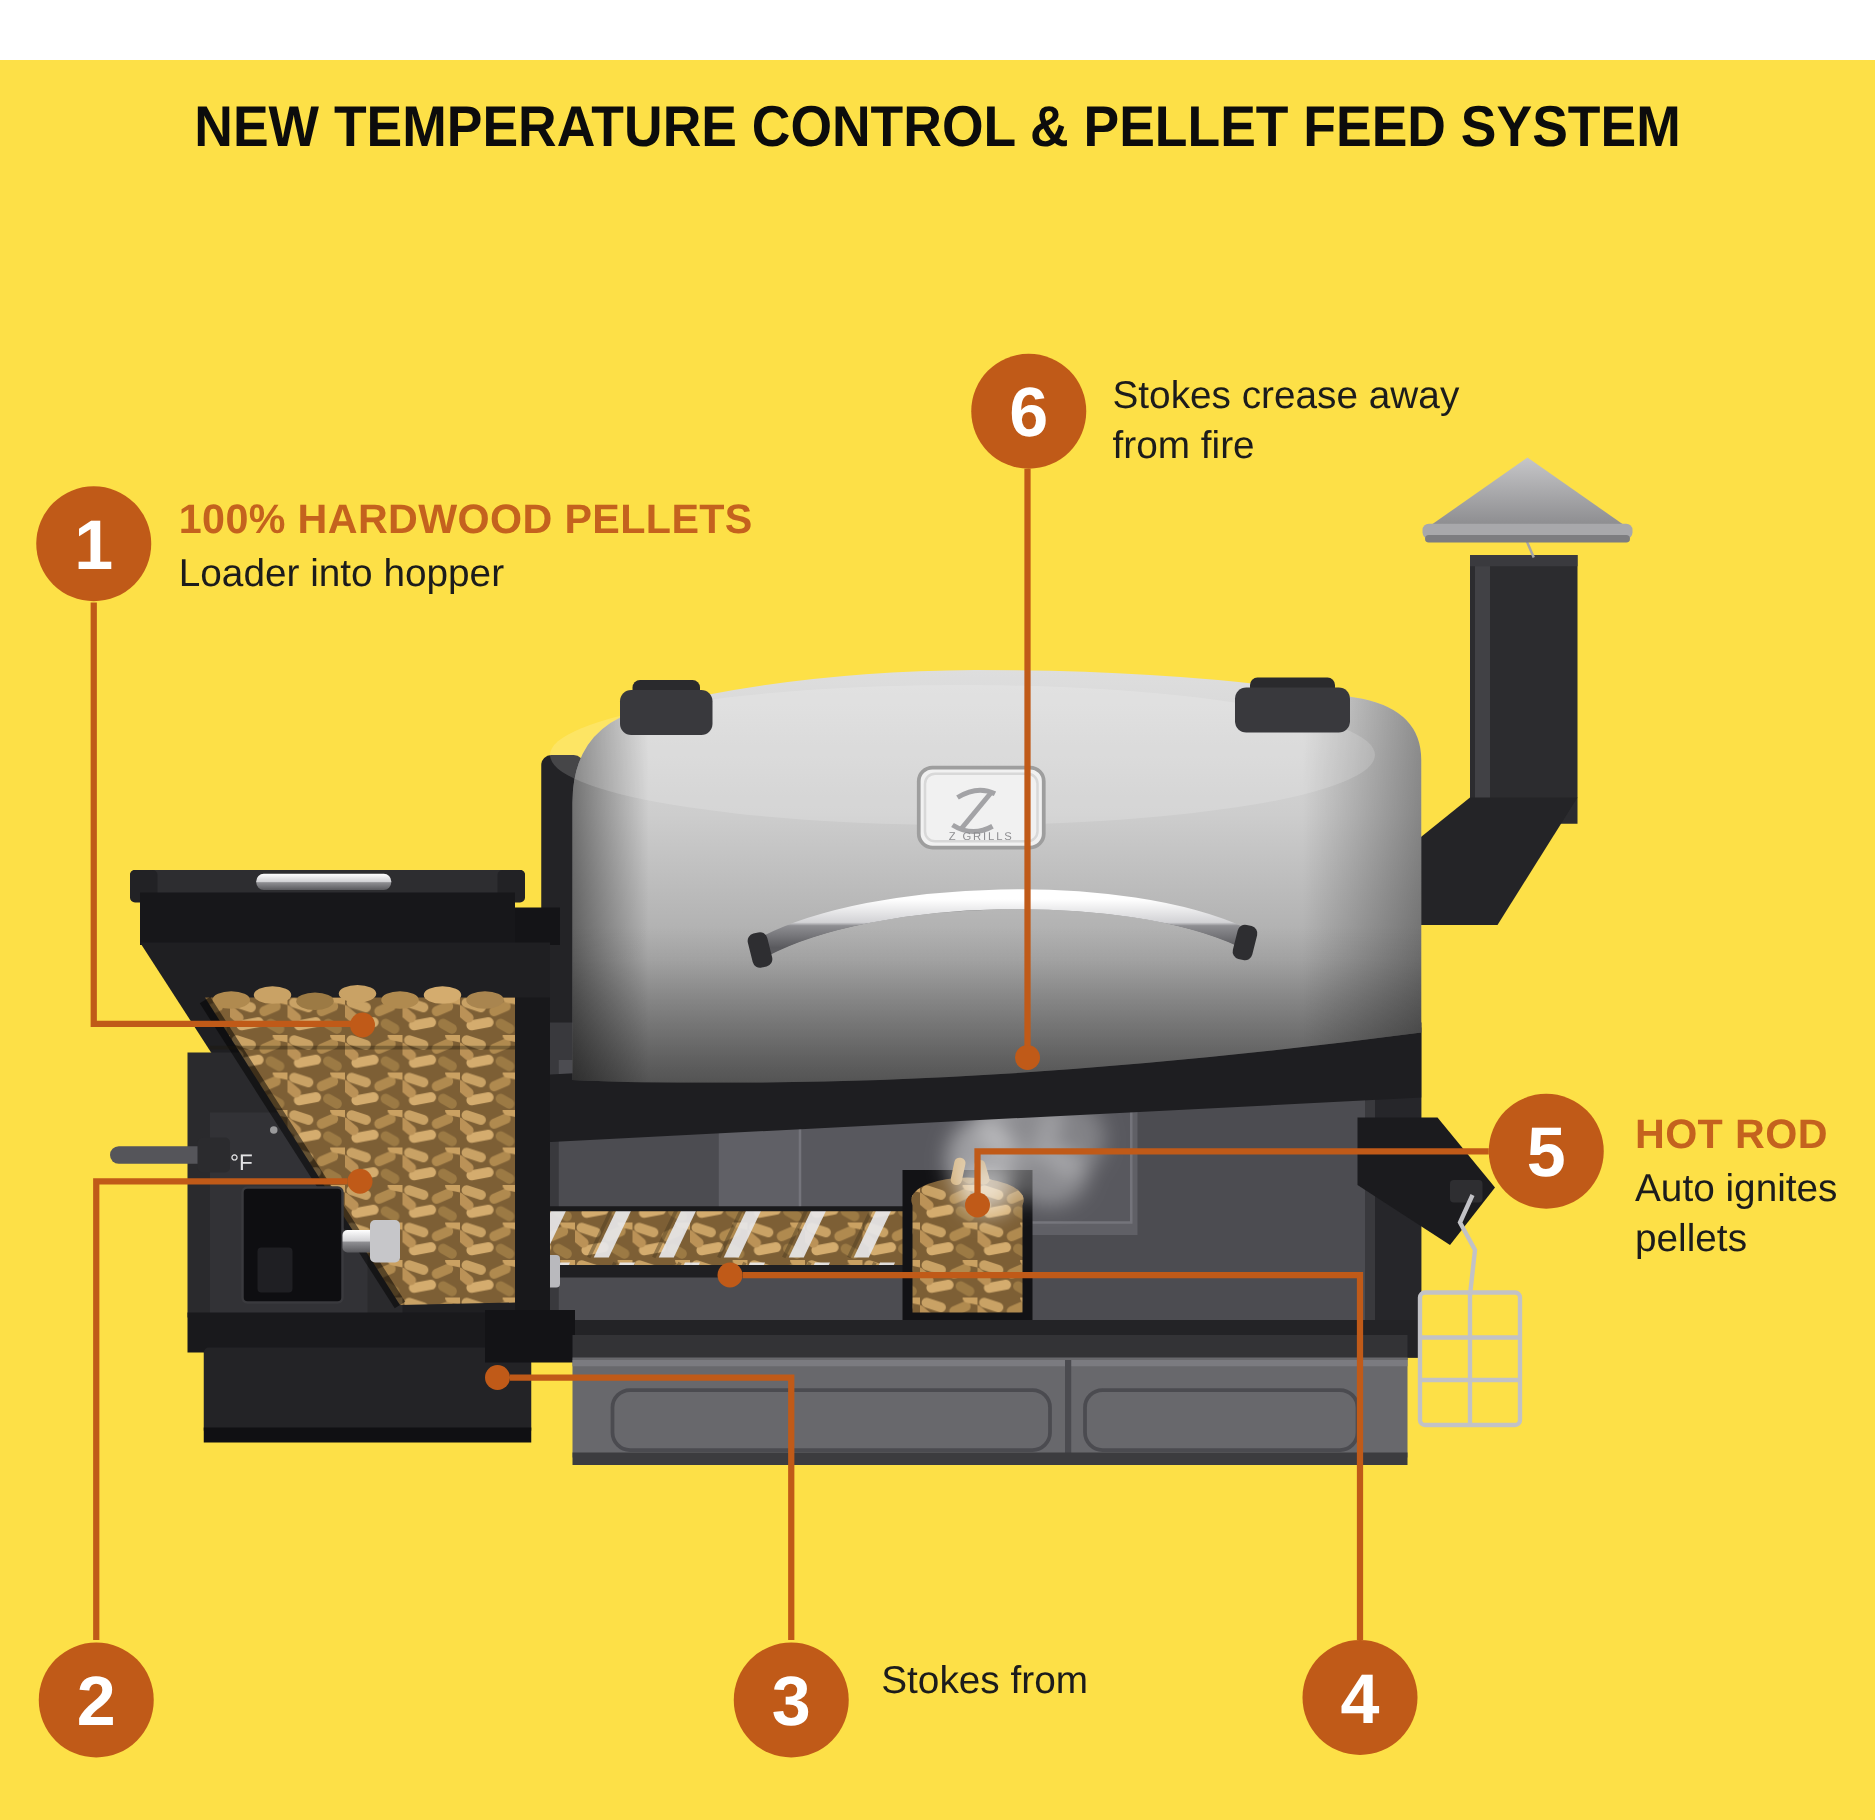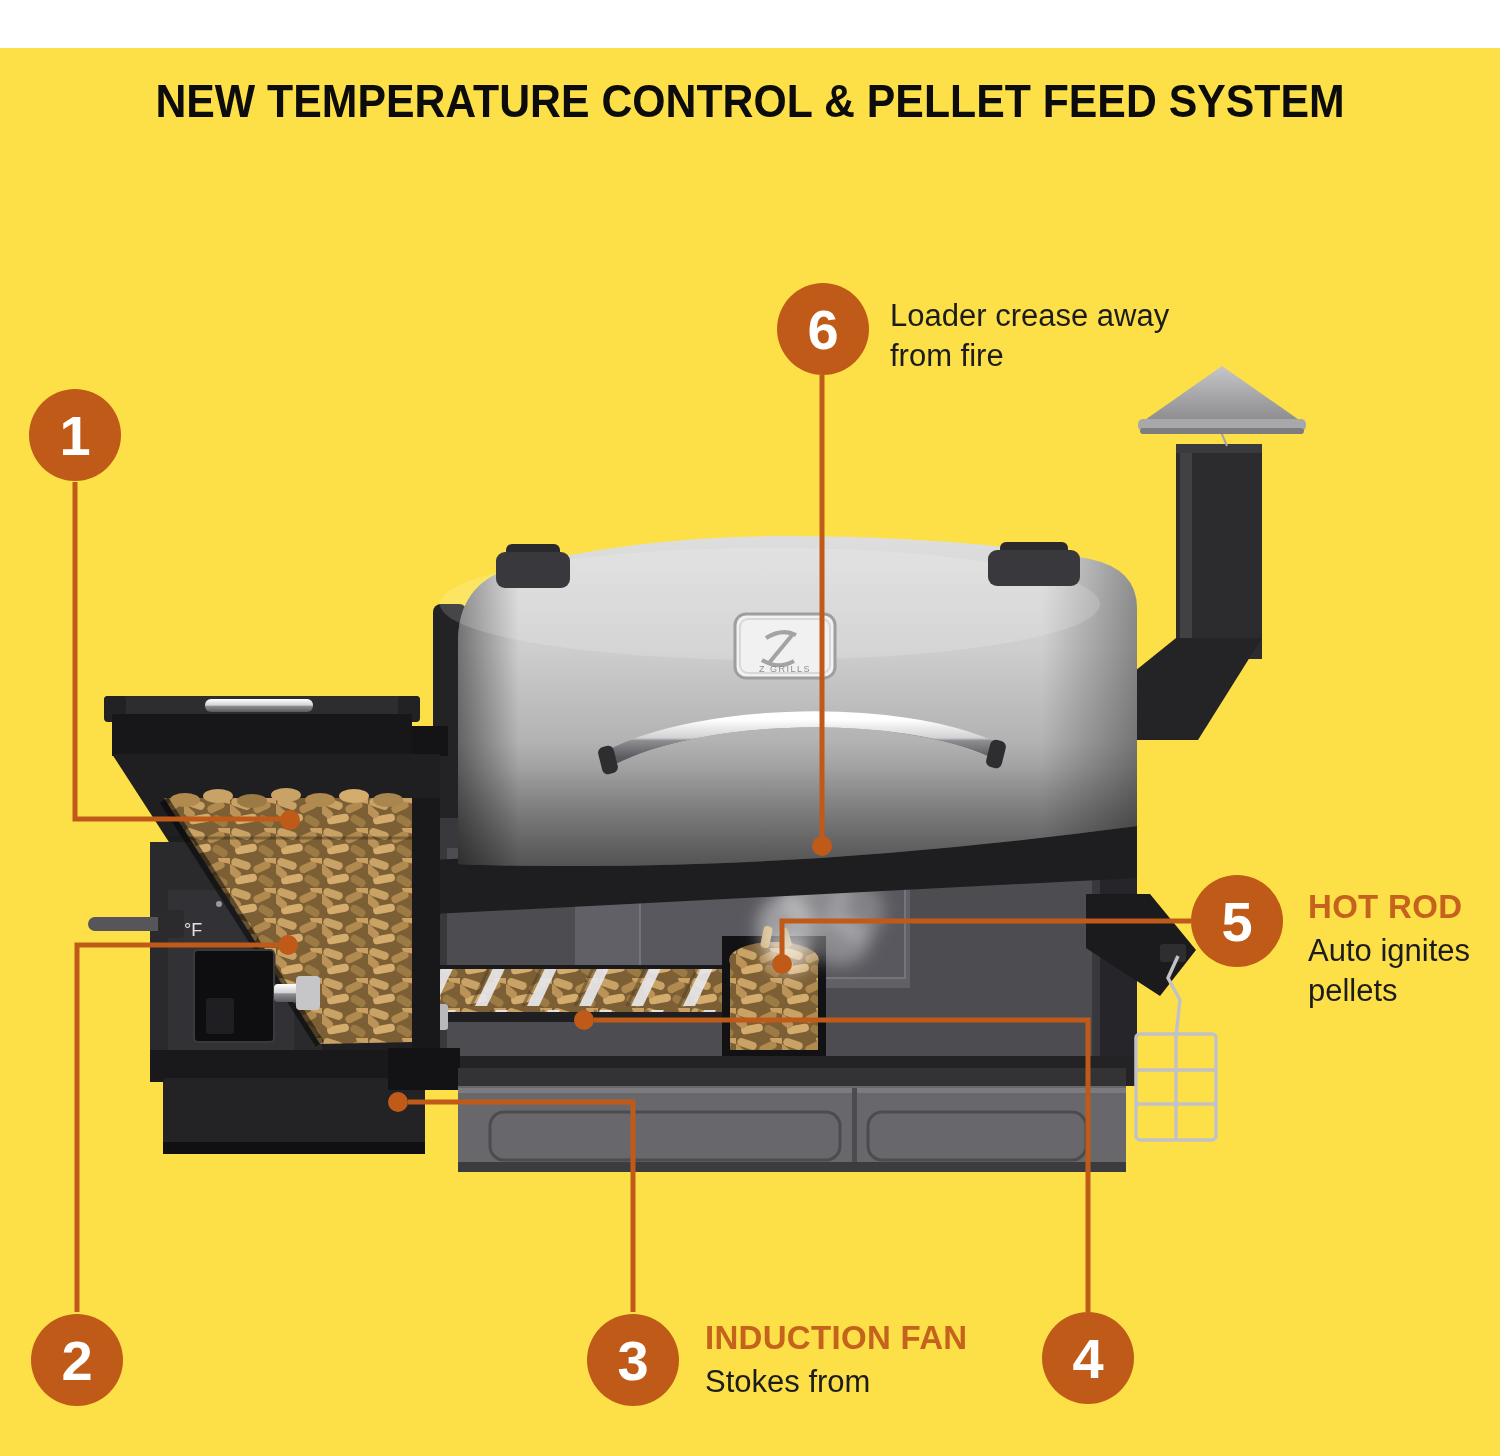--- a/index.html
+++ b/index.html
@@ -231,45 +231,48 @@
     <circle class="dot" cx="584" cy="972" r="10"></circle>
     <polyline class="conn" points="1191,873 782,873 782,908"></polyline>
     <circle class="dot" cx="782" cy="916" r="10"></circle>
     <polyline class="conn" points="822,327 822,790"></polyline>
     <circle class="dot" cx="822" cy="798" r="10"></circle>
   </svg>
 
   <div class="nbadge" style="left:29px;top:341px">
       <span>1</span>
     </div>
+  <div class="ctext" style="left:143px;top:348px;width:530px">
+    <div class="chead">100% HARDWOOD PELLETS</div>
+    <div class="cbody">Loader into hopper</div>
+  </div>
 
   <div class="nbadge" style="left:31px;top:1266px">
       <span>2</span>
     </div>
 
   <div class="nbadge" style="left:587px;top:1266px">
       <span>3</span>
     </div>
   <div class="ctext" style="left:705px;top:1271px;width:330px">
-    <div class="chead">INDUCTION FAN</div>
     <div class="cbody">Stokes from</div>
   </div>
 
   <div class="nbadge" style="left:1042px;top:1264px">
       <span>4</span>
     </div>
 
   <div class="nbadge" style="left:1191px;top:827px">
       <span>5</span>
     </div>
   <div class="ctext" style="left:1308px;top:840px;width:190px">
     <div class="chead">HOT ROD</div>
     <div class="cbody">Auto ignites pellets</div>
   </div>
 
   <div class="nbadge" style="left:777px;top:235px">
       <span>6</span>
     </div>
   <div class="ctext" style="left:890px;top:243px;width:300px">
-    <div class="cbody">Loader crease away from fire</div>
+    <div class="cbody">Stokes crease away from fire</div>
   </div>
 
 </div>
 
 </body></html>

